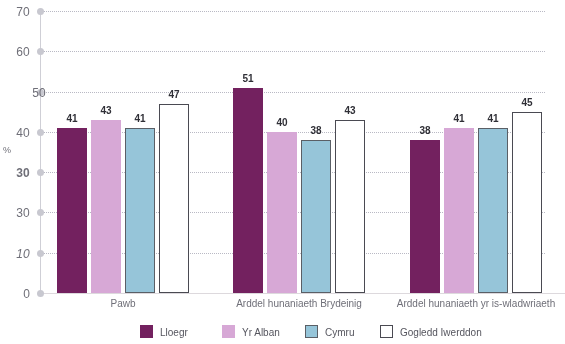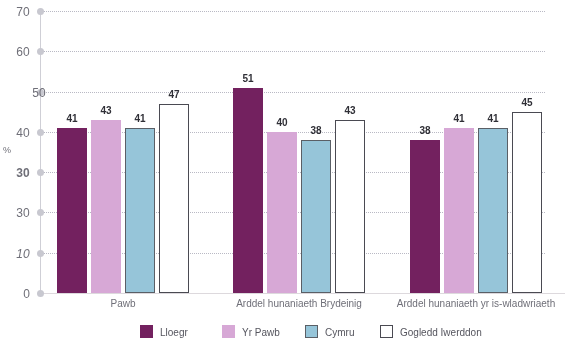--- a/index.html
+++ b/index.html
@@ -215,21 +215,21 @@
       <div class="group-label" style="left: 366px; width: 220px;">Arddel hunaniaeth yr is-wladwriaeth</div>
     </div>
 
   <div class="legend" id="legend">
       <div class="legend-item" style="left: 140px;">
         <span class="legend-swatch s0"></span>
         <span class="legend-label">Lloegr</span>
       </div>
       <div class="legend-item" style="left: 222px;">
         <span class="legend-swatch s1"></span>
-        <span class="legend-label">Yr Pawb</span>
+        <span class="legend-label">Yr Alban</span>
       </div>
       <div class="legend-item" style="left: 380px;">
         <span class="legend-swatch s3"></span>
         <span class="legend-label">Gogledd Iwerddon</span>
       </div>
       <div class="legend-item" style="left: 305px;">
         <span class="legend-swatch s2"></span>
         <span class="legend-label">Cymru</span>
       </div>
     </div>

